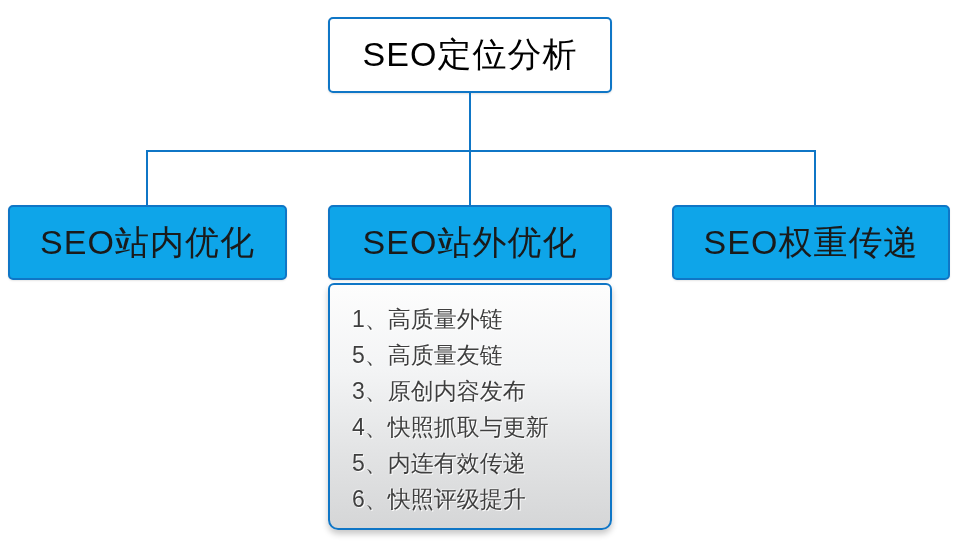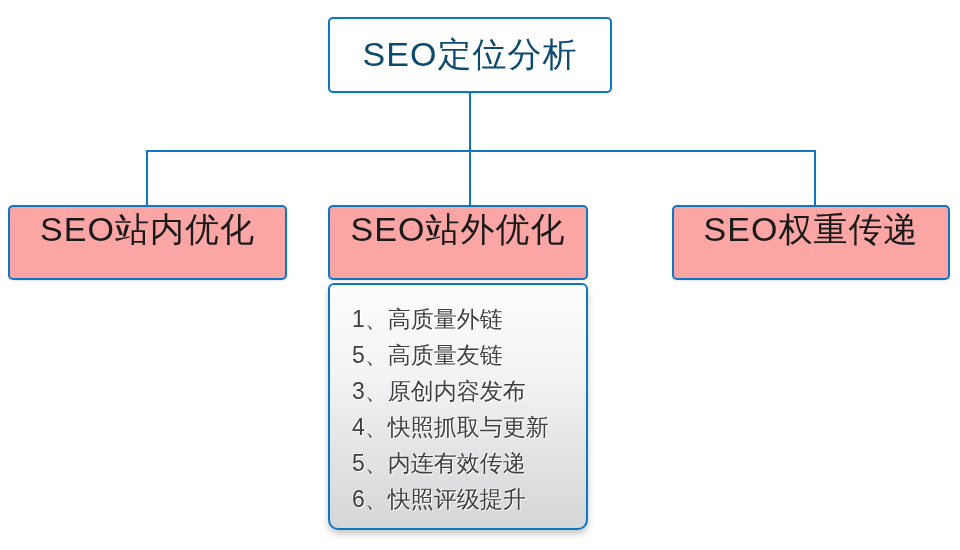--- a/index.html
+++ b/index.html
@@ -30,35 +30,35 @@
     left: 328px; top: 17px;
     width: 284px; height: 76px;
     background: #ffffff;
     border: 2px solid #0f76c6;
     border-radius: 5px;
     display: flex; align-items: center; justify-content: center;
     box-shadow: 0 1px 2px rgba(0,0,0,0.12);
   }
   .root-box .title {
     font-size: 34px;
-    color: #0c4a6e;
+    color: #000000;
     letter-spacing: 1px;
     white-space: nowrap;
   }
   
   .column { position: absolute; top: 205px; }
   #col-0 { left: 8px;   width: 279px; }
-  #col-1 { left: 328px; width: 260px; }
+  #col-1 { left: 328px; width: 284px; }
   #col-2 { left: 672px; width: 278px; }
   .col-header {
     width: 100%; height: 75px;
-    background: #fca5a5;
+    background: #0ea5e9;
     border: 2px solid #0f76c6;
     border-radius: 5px;
-    display: flex; align-items: flex-start; justify-content: center;
+    display: flex; align-items: center; justify-content: center;
     box-shadow: 0 1px 2px rgba(0,0,0,0.10);
   }
   .col-header .title {
     font-size: 34px;
     color: #1a1a1a;
     letter-spacing: 1px;
     white-space: nowrap;
   }
   .col-list {
     margin-top: 3px;

